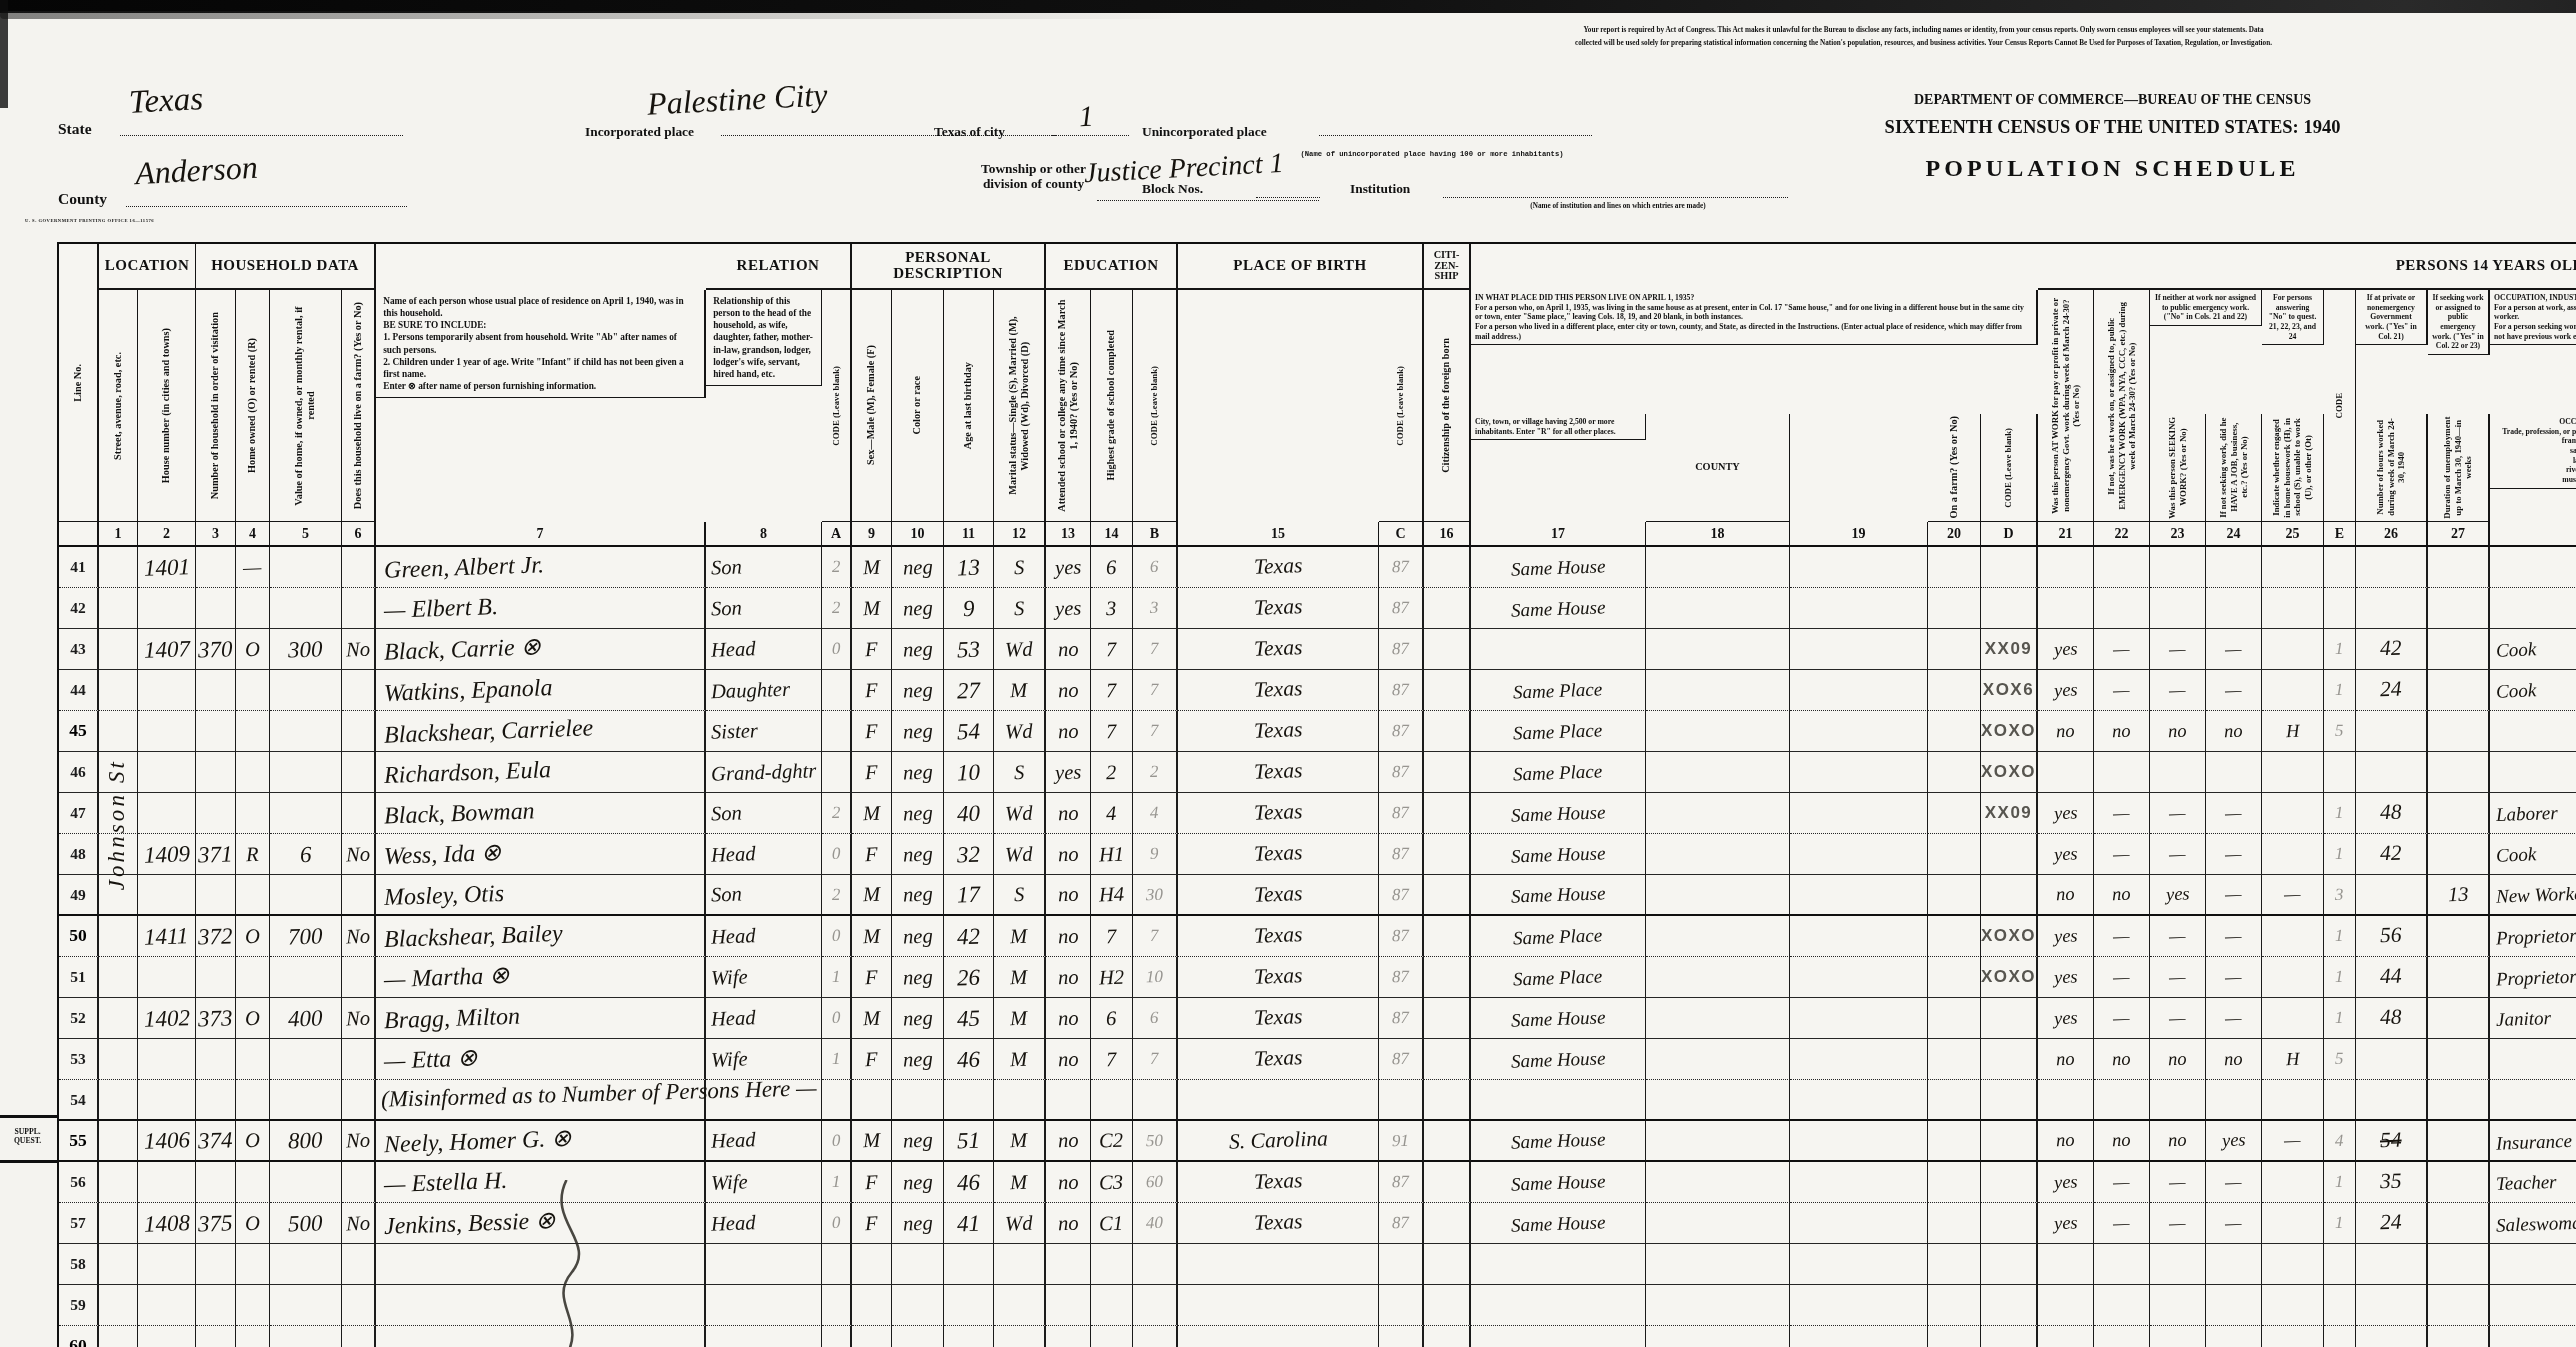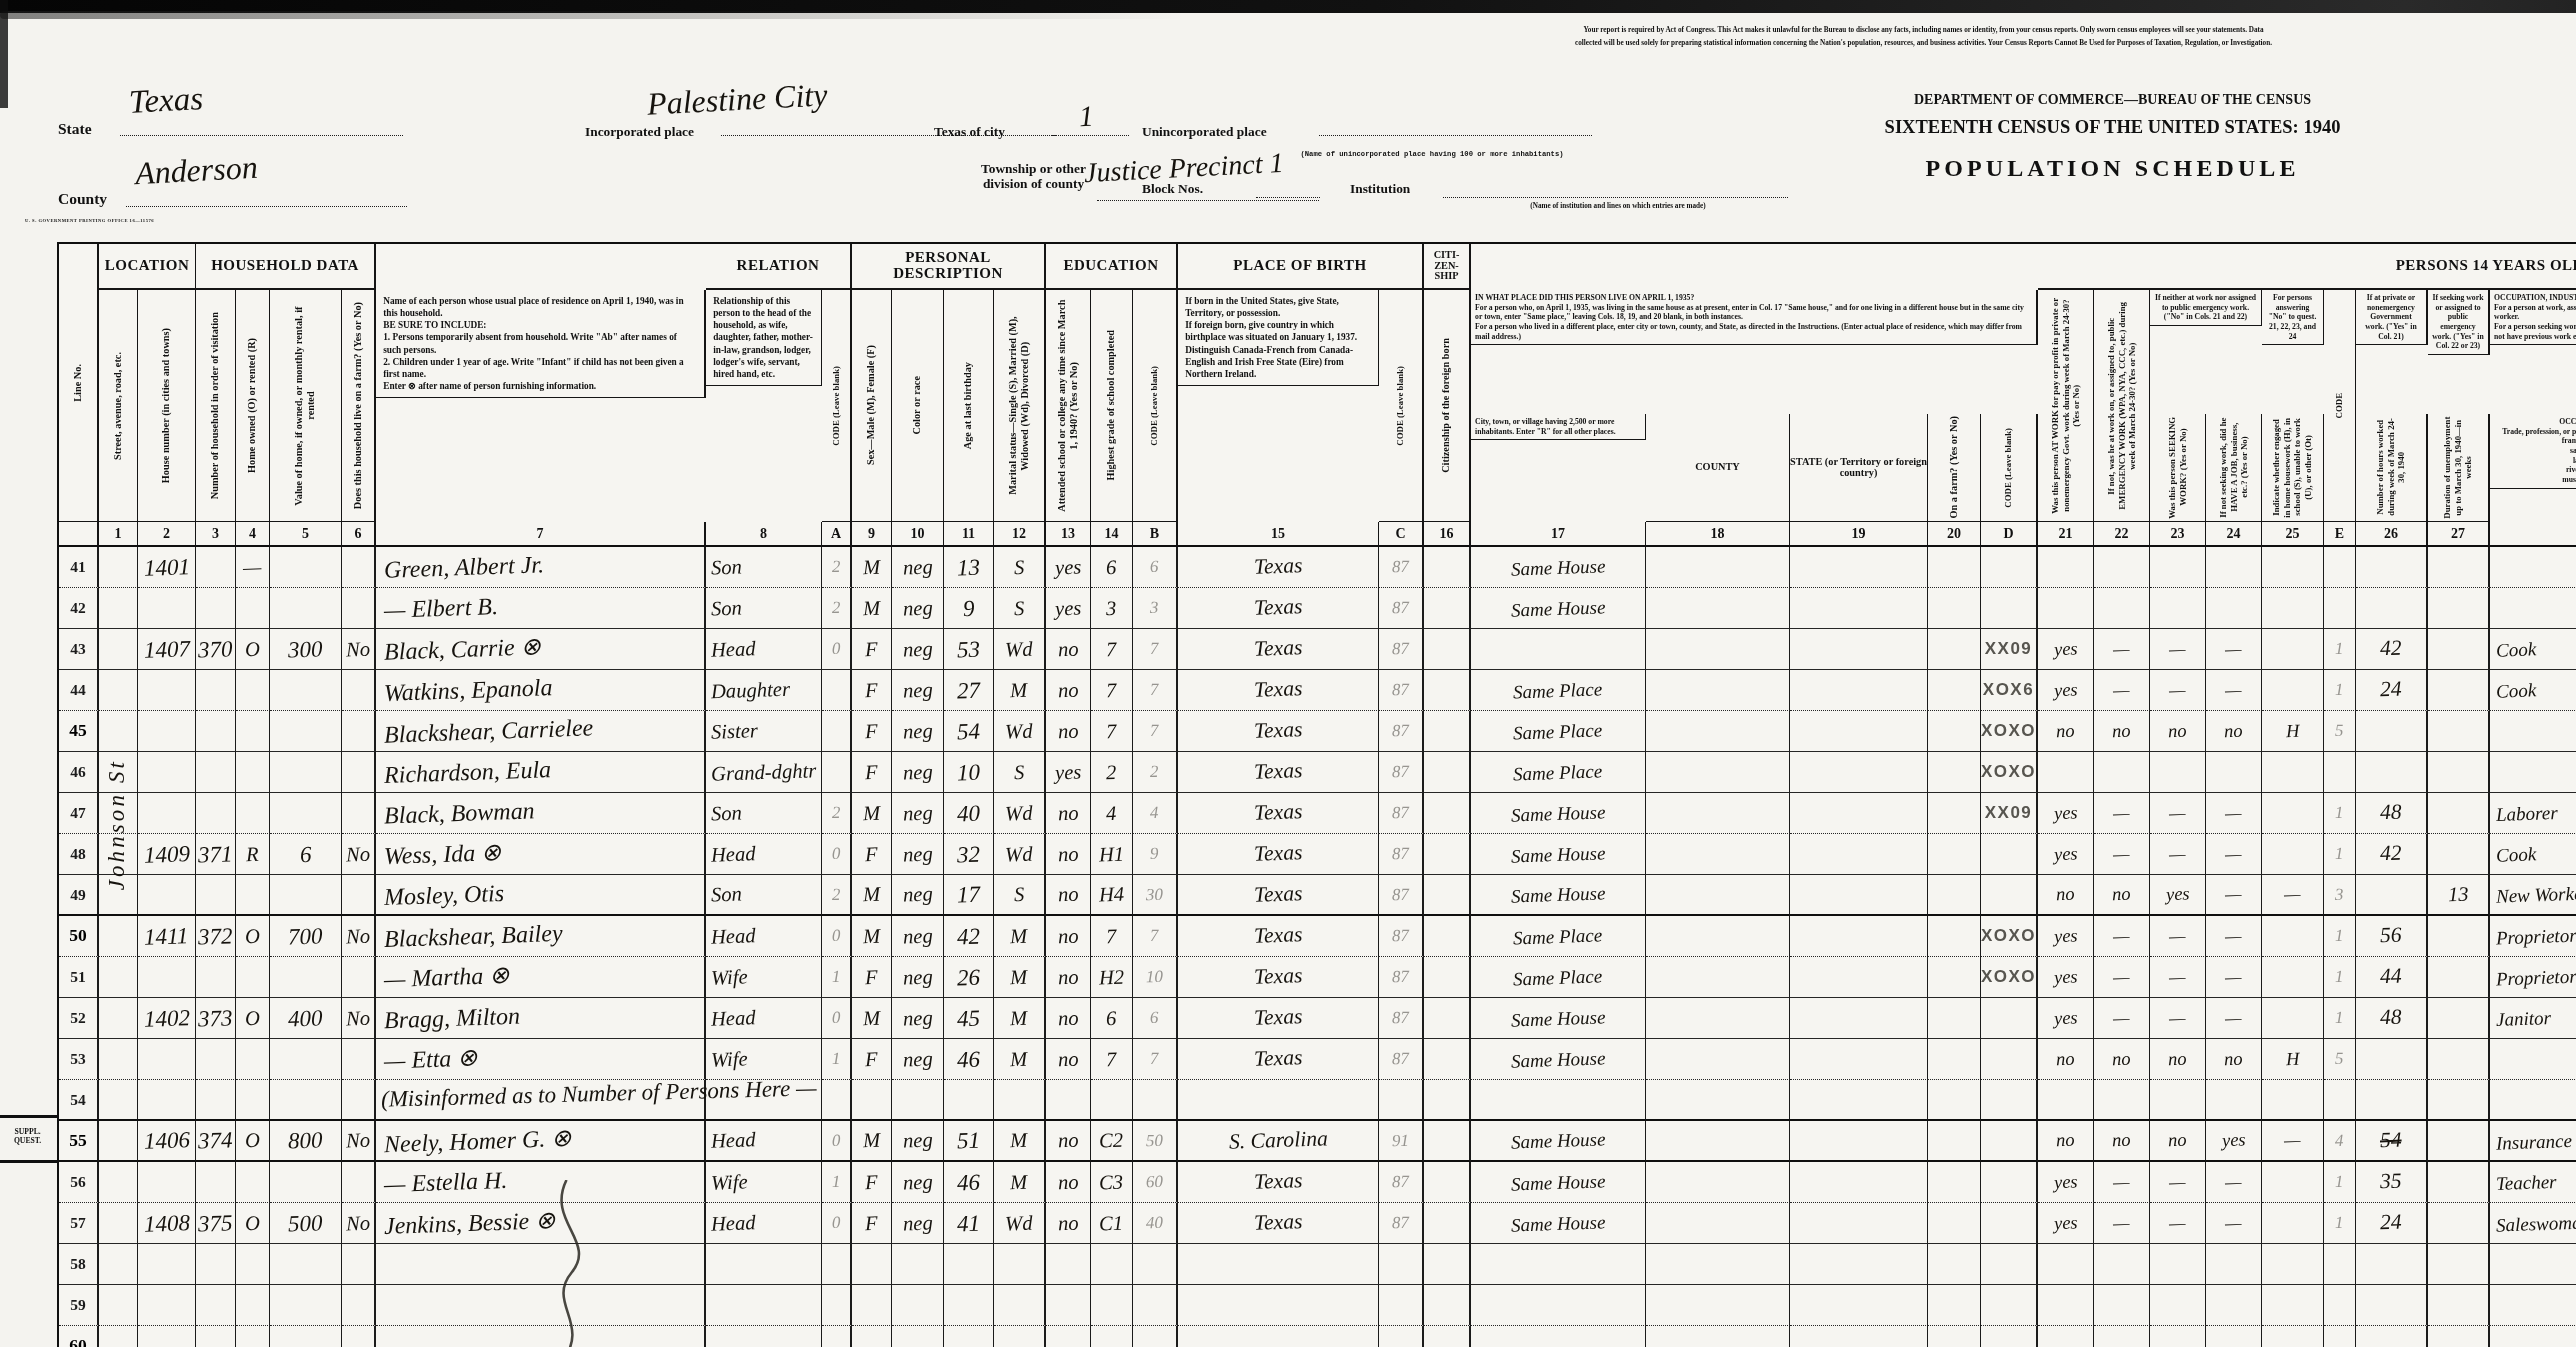--- a/index.html
+++ b/index.html
@@ -163,35 +163,31 @@
       </div>
       <div class="hc vert" style="grid-area: 2 / 15 / span 2 / span 1;">
         <div class="vt">Attended school or college any time since March 1, 1940? (Yes or No)</div>
       </div>
       <div class="hc vert" style="grid-area: 2 / 16 / span 2 / span 1;">
         <div class="vt">Highest grade of school completed</div>
       </div>
       <div class="hc vert sm hr" style="grid-area: 2 / 17 / span 2 / span 1;">
         <div class="vt vt-sm">CODE (Leave blank)</div>
       </div>
-      <div class="hc blk" style="grid-area: 2 / 18 / span 2 / span 1;">If born in the United States, give State, Territory, or possession.
-If foreign born, give country in which birthplace was situated on January 1, 1937.
-Distinguish Canada-French from Canada-English and Irish Free State (Eire) from Northern Ireland.</div>
       <div class="hc vert sm hr" style="grid-area: 2 / 19 / span 2 / span 1;">
         <div class="vt vt-sm">CODE (Leave blank)</div>
       </div>
       <div class="hc vert hr" style="grid-area: 2 / 20 / span 2 / span 1;">
         <div class="vt">Citizenship of the foreign born</div>
       </div>
       <div class="hc blk blk-xs hr" style="grid-area: 2 / 21 / span 1 / span 5;">IN WHAT PLACE DID THIS PERSON LIVE ON APRIL 1, 1935?
 For a person who, on April 1, 1935, was living in the same house as at present, enter in Col. 17 "Same house," and for one living in a different house but in the same city or town, enter "Same place," leaving Cols. 18, 19, and 20 blank, in both instances.
 For a person who lived in a different place, enter city or town, county, and State, as directed in the Instructions.  (Enter actual place of residence, which may differ from mail address.)</div>
       <div class="hc blk blk-xs" style="grid-area: 3 / 21 / span 1 / span 1;">City, town, or village having 2,500 or more inhabitants.  Enter "R" for all other places.</div>
       <div class="hc grp-sm" style="grid-area: 3 / 22 / span 1 / span 1;">COUNTY</div>
-      <div class="hc grp-sm" style="grid-area: 3 / 23 / span 1 / span 1;">STATE (or Territory or foreign country)</div>
       <div class="hc vert" style="grid-area: 3 / 24 / span 1 / span 1;">
         <div class="vt">On a farm? (Yes or No)</div>
       </div>
       <div class="hc vert sm hr" style="grid-area: 3 / 25 / span 1 / span 1;">
         <div class="vt vt-sm">CODE (Leave blank)</div>
       </div>
       <div class="hc vert sm" style="grid-area: 2 / 26 / span 2 / span 1;">
         <div class="vt vt-sm">Was this person AT WORK for pay or profit in private or nonemergency Govt. work during week of March 24-30? (Yes or No)</div>
       </div>
       <div class="hc vert sm" style="grid-area: 2 / 27 / span 2 / span 1;">

